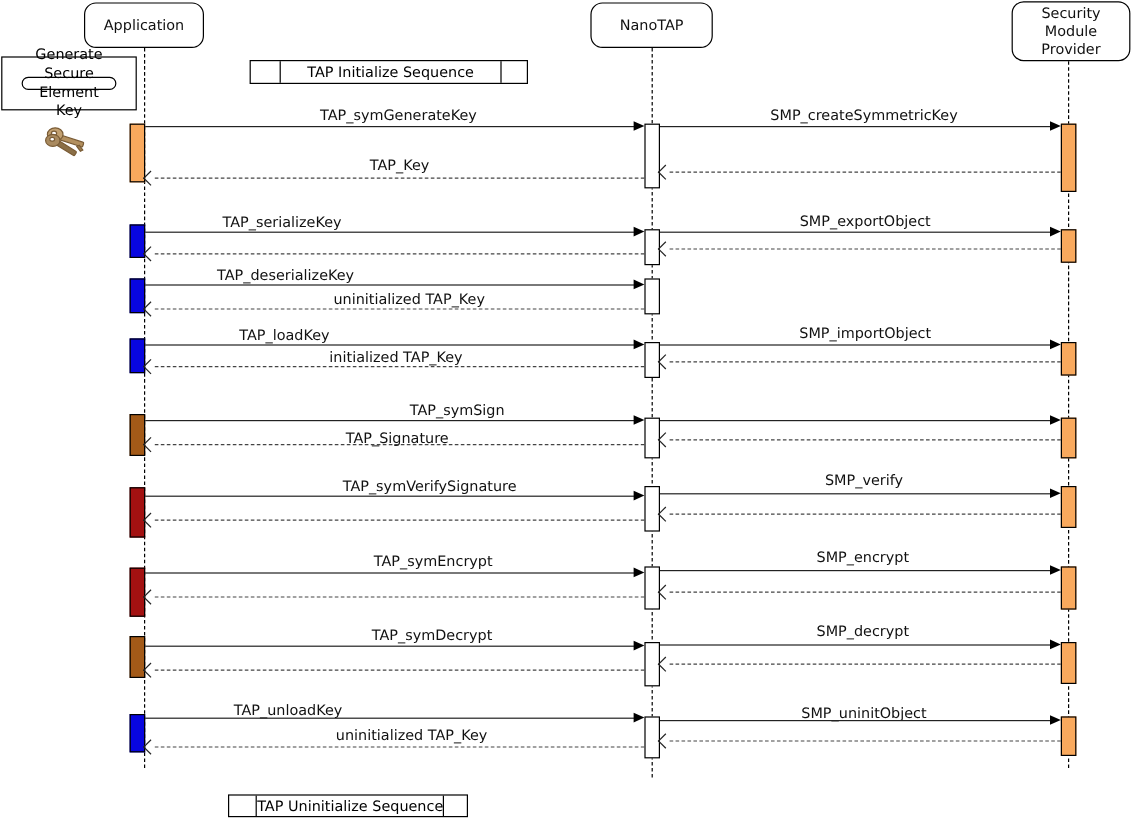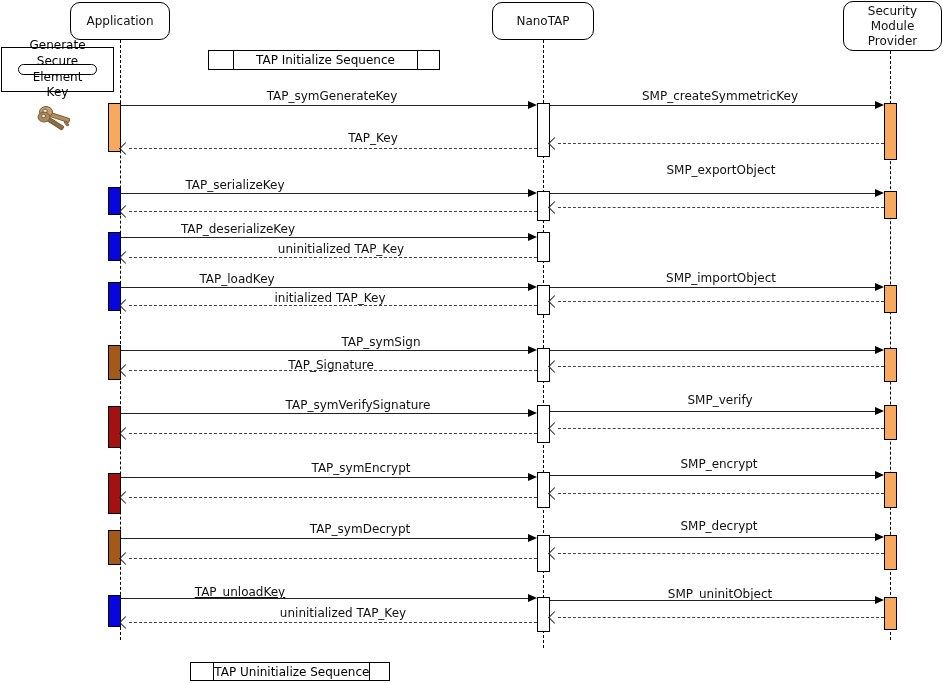--- a/index.html
+++ b/index.html
@@ -84,33 +84,33 @@
 
   <div class="bar orange" style="left:108px;top:103px;height:49px;"></div>
   <div class="bar white" style="left:537px;top:103px;height:54px;"></div>
   <div class="bar orange" style="left:884px;top:103px;height:57px;"></div>
   <span class="lbl" style="left:332px;top:89px;">TAP_symGenerateKey</span>
   <div class="line" style="left:121px;top:105px;width:408px;"></div>
   <div class="ah" style="left:528px;top:101px;"></div>
   <span class="lbl" style="left:720px;top:89px;">SMP_createSymmetricKey</span>
   <div class="line" style="left:550px;top:105px;width:326px;"></div>
   <div class="ah" style="left:875px;top:101px;"></div>
-  <span class="lbl" style="left:333px;top:131px;margin-left:40px;">TAP_Key</span>
+  <span class="lbl" style="left:333px;top:131px;">TAP_Key</span>
   <div class="line dashed" style="left:129px;top:148px;width:408px;"></div>
   <div class="chv" style="left:121px;top:144px;"></div>
   <div class="line dashed" style="left:558px;top:143px;width:326px;"></div>
   <div class="chv" style="left:550px;top:139px;"></div>
 
   <div class="bar blue" style="left:108px;top:187px;height:28px;"></div>
   <div class="bar white" style="left:537px;top:191px;height:30px;"></div>
   <div class="bar orange" style="left:884px;top:191px;height:28px;"></div>
   <span class="lbl" style="left:235px;top:178px;">TAP_serializeKey</span>
   <div class="line" style="left:121px;top:193px;width:408px;"></div>
   <div class="ah" style="left:528px;top:189px;"></div>
-  <span class="lbl" style="left:721px;top:163px;">SMP_exportObject</span>
+  <span class="lbl" style="left:721px;top:177px;">SMP_exportObject</span>
   <div class="line" style="left:550px;top:193px;width:326px;"></div>
   <div class="ah" style="left:875px;top:189px;"></div>
   <div class="line dashed" style="left:129px;top:211px;width:408px;"></div>
   <div class="chv" style="left:121px;top:207px;"></div>
   <div class="line dashed" style="left:558px;top:207px;width:326px;"></div>
   <div class="chv" style="left:550px;top:203px;"></div>
 
   <div class="bar blue" style="left:108px;top:232px;height:29px;"></div>
   <div class="bar white" style="left:537px;top:232px;height:30px;"></div>
   <span class="lbl" style="left:238px;top:222px;">TAP_deserializeKey</span>
@@ -187,21 +187,21 @@
   <div class="line" style="left:550px;top:537px;width:326px;"></div>
   <div class="ah" style="left:875px;top:533px;"></div>
   <div class="line dashed" style="left:129px;top:558px;width:408px;"></div>
   <div class="chv" style="left:121px;top:554px;"></div>
   <div class="line dashed" style="left:558px;top:553px;width:326px;"></div>
   <div class="chv" style="left:550px;top:549px;"></div>
 
   <div class="bar blue" style="left:108px;top:595px;height:32px;"></div>
   <div class="bar white" style="left:537px;top:597px;height:35px;"></div>
   <div class="bar orange" style="left:884px;top:597px;height:33px;"></div>
-  <span class="lbl" style="left:240px;top:585px;text-decoration:underline;">TAP_unloadKey</span>
+  <span class="lbl" style="left:240px;top:585px;">TAP_unloadKey</span>
   <div class="line" style="left:121px;top:598px;width:408px;"></div>
   <div class="ah" style="left:528px;top:594px;"></div>
   <span class="lbl" style="left:720px;top:587px;">SMP_uninitObject</span>
   <div class="line" style="left:550px;top:600px;width:326px;"></div>
   <div class="ah" style="left:875px;top:596px;"></div>
   <span class="lbl" style="left:343px;top:606px;">uninitialized TAP_Key</span>
   <div class="line dashed" style="left:129px;top:622px;width:408px;"></div>
   <div class="chv" style="left:121px;top:618px;"></div>
   <div class="line dashed" style="left:558px;top:617px;width:326px;"></div>
   <div class="chv" style="left:550px;top:613px;"></div>

